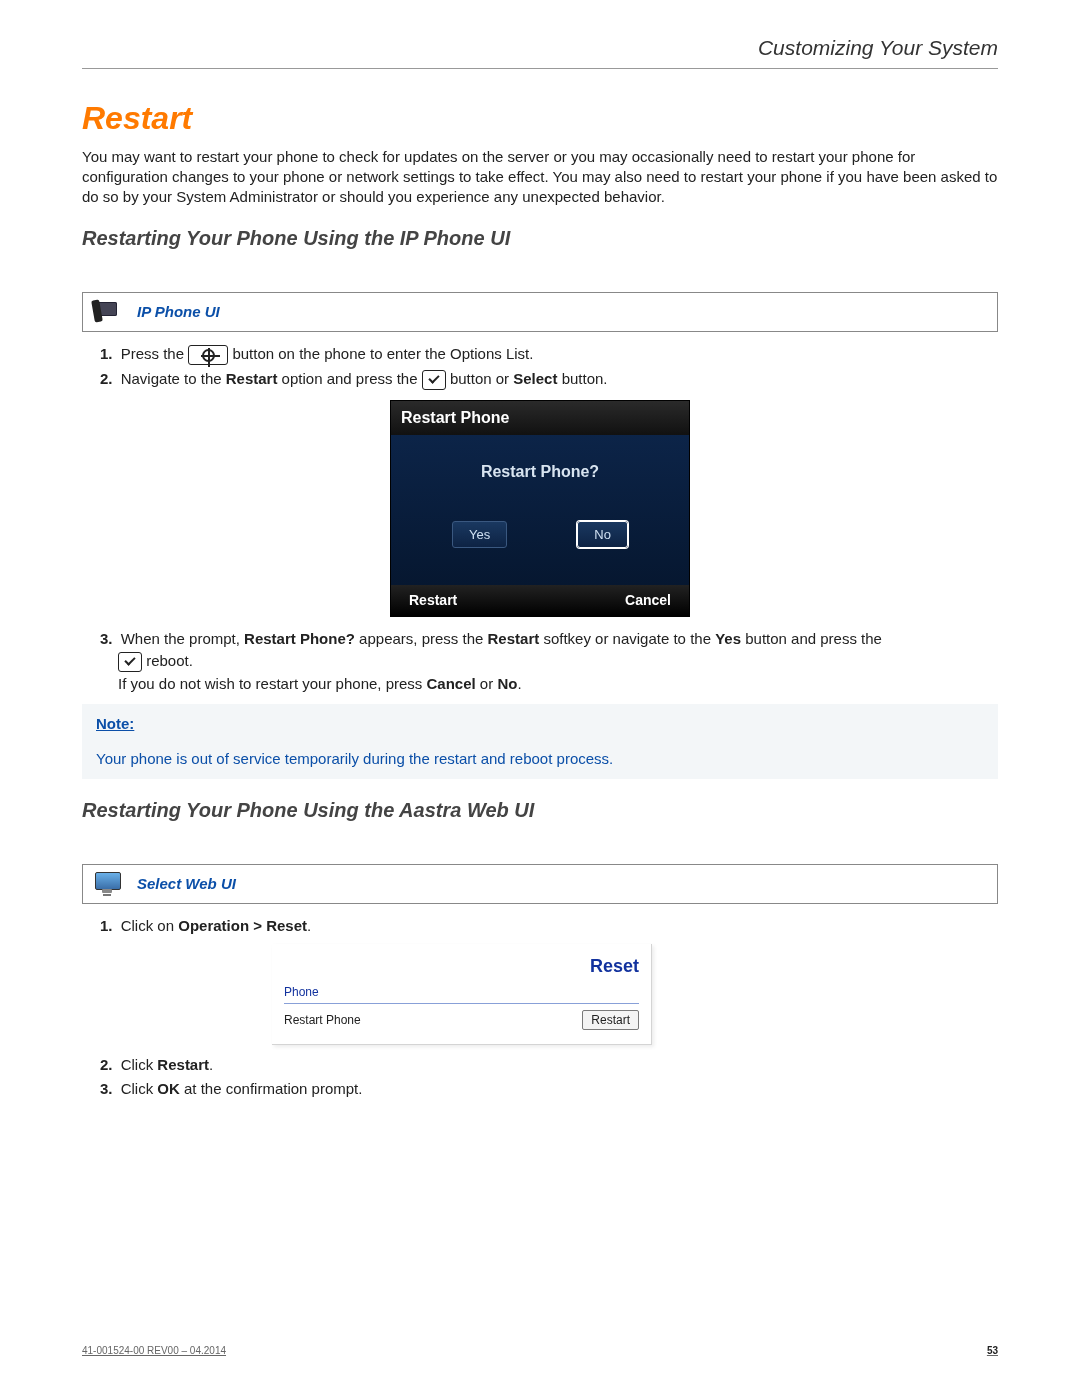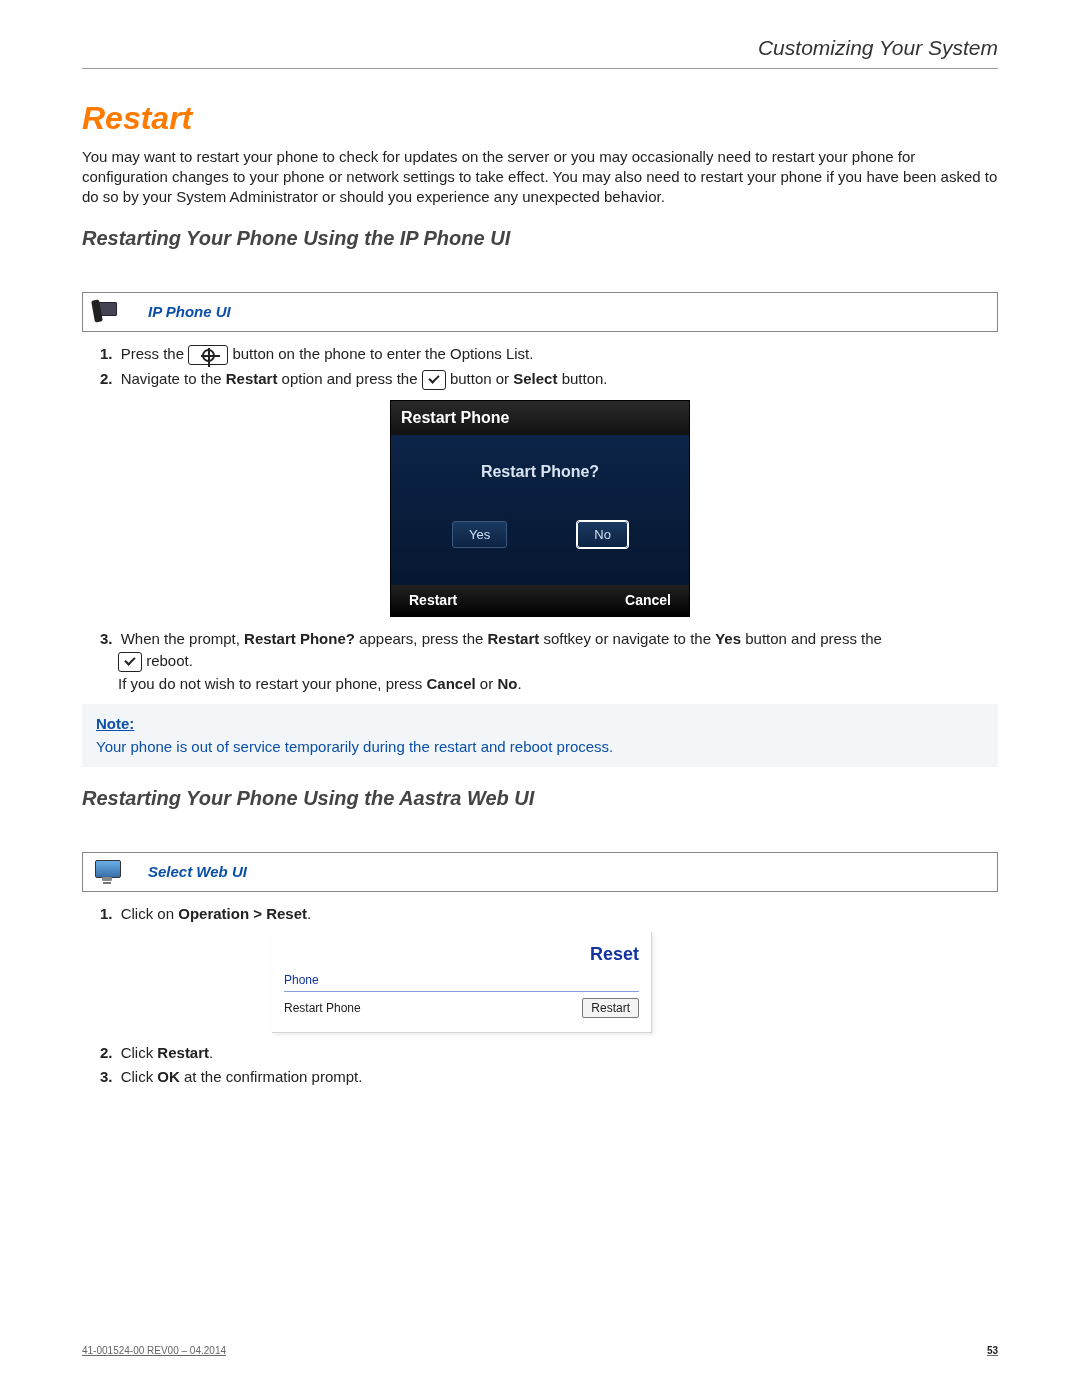--- a/index.html
+++ b/index.html
@@ -38,21 +38,21 @@
     font-weight: 700;
     font-style: italic;
     font-size: 20px;
     margin: 14px 0 8px 0;
   }
   .ui-box {
     border: 1px solid #888;
     padding: 7px 10px;
     display: flex;
     align-items: center;
-    gap: 25px;
+    gap: 14px;
     margin-bottom: 12px;
     margin-top: 40px;
   }
   .ui-box .label {
     color: #0b4fa8;
     font-weight: 700;
     font-style: italic;
     font-size: 15px;
   }
   .phone-icon {
@@ -164,21 +164,21 @@
   }
 
   .sub-indent { margin-left:18px; margin-top:2px; }
 
   
   .note {
     background:#f3f6f8;
     padding:10px 14px;
     margin: 10px 0 18px 0;
   }
-  .note .note-label { color:#0b4fa8; font-weight:700; margin-bottom:2px;text-decoration:underline; }
+  .note .note-label { color:#0b4fa8; font-weight:700; margin-bottom:14px;text-decoration:underline; }
   .note .note-text { color:#0b4fa8; }
 
   
   .webui {
     width: 380px;
     margin: 8px 0 10px 190px;
     border:1px solid #d4d4d4;
     border-top:none; border-left:none;
     box-shadow: 2px 2px 4px rgba(0,0,0,.08);
     padding: 10px 12px 14px 12px;

